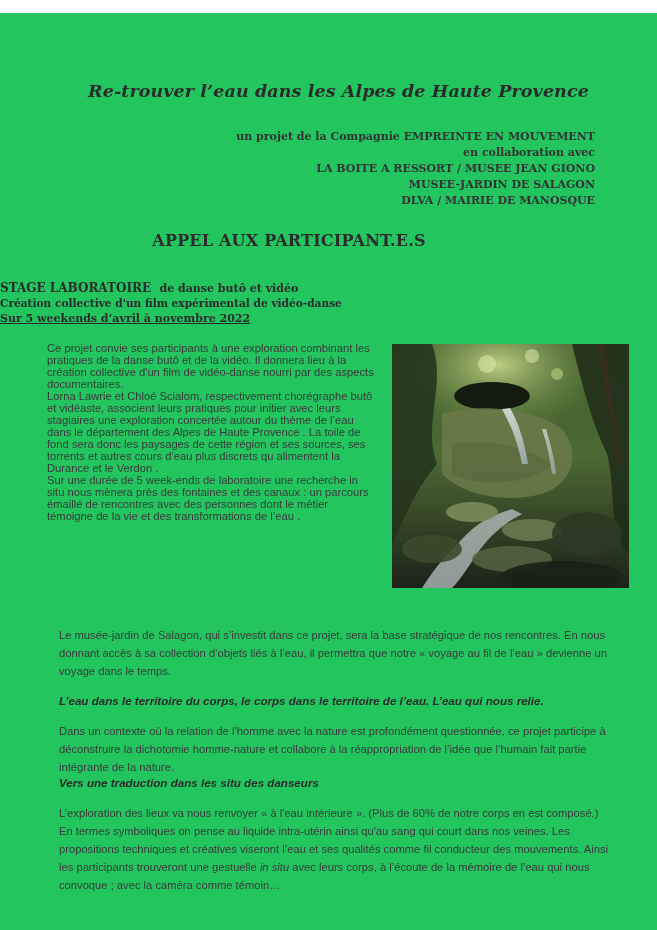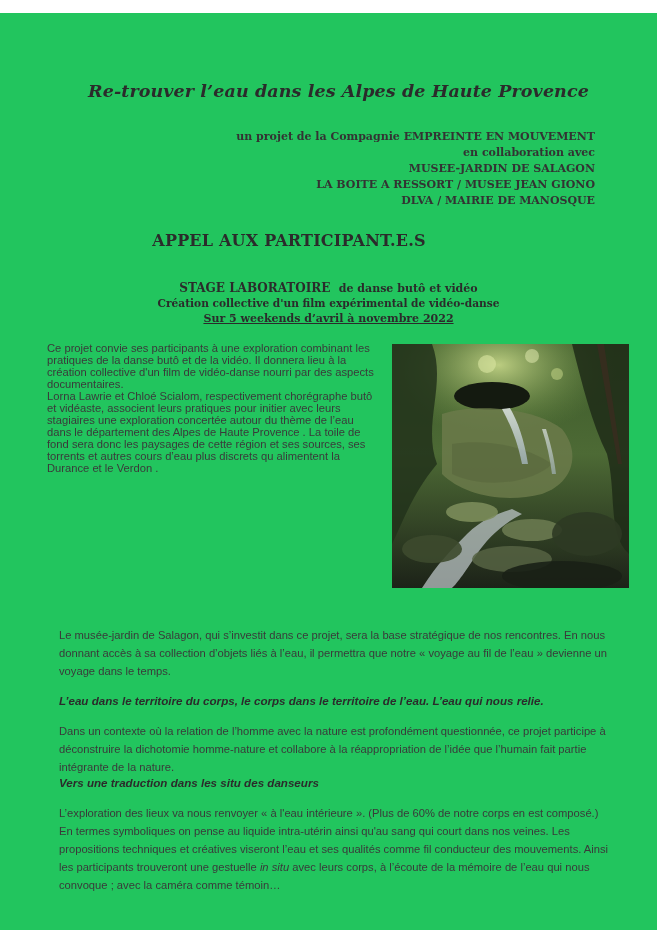--- a/index.html
+++ b/index.html
@@ -17,21 +17,21 @@
       position: absolute; right: 62px; top: 116px; text-align: right;
       font-size: 11px; font-weight: bold; color: #333; line-height: 16px;
     }
     .partners div { white-space: nowrap; }
 
     .call-title {
       position: absolute; left: 0; width: 578px; top: 218px; text-align: center;
       font-size: 16px; font-weight: bold; color: #2b2b2b; letter-spacing: 0.2px;
     }
     .stage {
-      position: absolute; left: 0; width: 657px; top: 268px; text-align: center;
+      position: absolute; left: 0; width: 657px; top: 268px; text-align: left;
       color: #2b2b2b; line-height: 15px;
     }
     .stage .l1 { font-size: 12px; font-weight: bold; }
     .stage .l1 .small { font-size: 11px; }
     .stage .l2 { font-size: 10.6px; font-weight: bold; }
     .stage .l3 { font-size: 11px; font-weight: bold; text-decoration: underline; }
 
     .intro {
       position: absolute; left: 47px; top: 329px; width: 330px;
       font-size: 11.2px; line-height: 12px; color: #3a3a3a;
@@ -56,39 +56,40 @@
 </head>
 <body>
 
 <div class="page">
 
   <div class="main-title serif">Re-trouver l’eau dans les Alpes de Haute Provence</div>
 
   <div class="partners serif">
     <div>un projet de la Compagnie EMPREINTE EN MOUVEMENT</div>
     <div>en collaboration avec</div>
+    <div>LA BOITE A RESSORT /  MUSEE JEAN GIONO</div>
     <div>MUSEE-JARDIN DE SALAGON</div>
-    <div>LA BOITE A RESSORT /  MUSEE JEAN GIONO</div>
     <div>DLVA /  MAIRIE DE MANOSQUE</div>
   </div>
 
   <div class="call-title serif">APPEL AUX PARTICIPANT.E.S</div>
 
   <div class="stage serif">
     <div class="l1">
       <span>STAGE LABORATOIRE</span>&nbsp;
       <span class="small">de danse butô et vidéo</span>
     </div>
     <div class="l2">Création collective d'un film expérimental de vidéo-danse</div>
     <div class="l3">Sur 5 weekends d’avril à novembre 2022</div>
   </div>
 
   <div class="intro sans">
     <p>Ce projet convie ses participants à une exploration combinant les pratiques de la danse butô et de la vidéo. Il donnera lieu à la création collective d'un film de vidéo-danse nourri par des aspects documentaires.</p>
     <p>Lorna Lawrie et Chloé Scialom, respectivement chorégraphe butô et vidéaste,  associent leurs pratiques pour initier avec leurs stagiaires une exploration concertée autour du thème de l’eau dans le département des Alpes de Haute Provence . La toile de fond sera donc les paysages de cette région et ses sources, ses torrents et autres cours d’eau plus discrets qu alimentent la Durance et le Verdon .</p>
+    <p>Sur une durée de 5 week-ends de laboratoire une recherche in situ nous mènera près des fontaines et des canaux : un parcours émaillé de rencontres avec des personnes dont le métier témoigne de la vie et des transformations de l’eau .</p>
   </div>
 
   <div class="photo">
     <svg width="237" height="244" viewBox="0 0 237 244" xmlns="http://www.w3.org/2000/svg">
       <defs>
         <linearGradient id="bg" x1="0" y1="0" x2="0" y2="1">
           <stop offset="0" stop-color="#3c5a2a"></stop>
           <stop offset="0.45" stop-color="#4d6a35"></stop>
           <stop offset="1" stop-color="#1c2218"></stop>
         </linearGradient>

